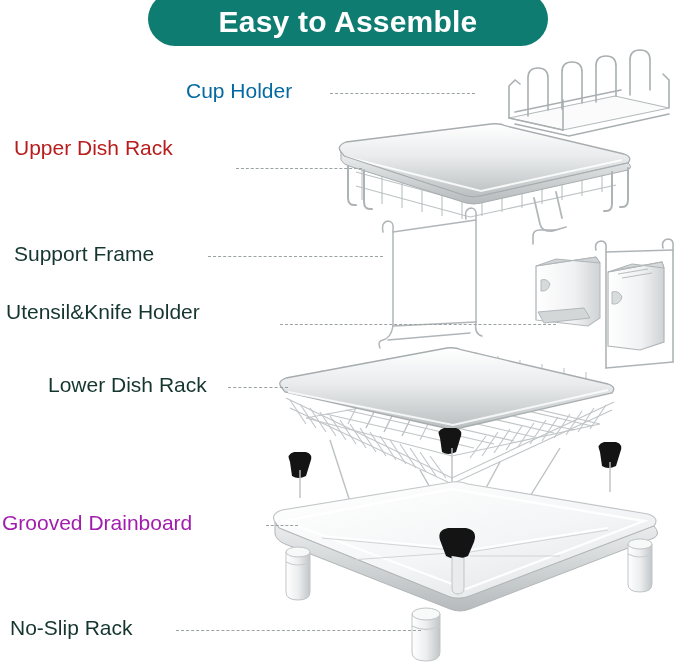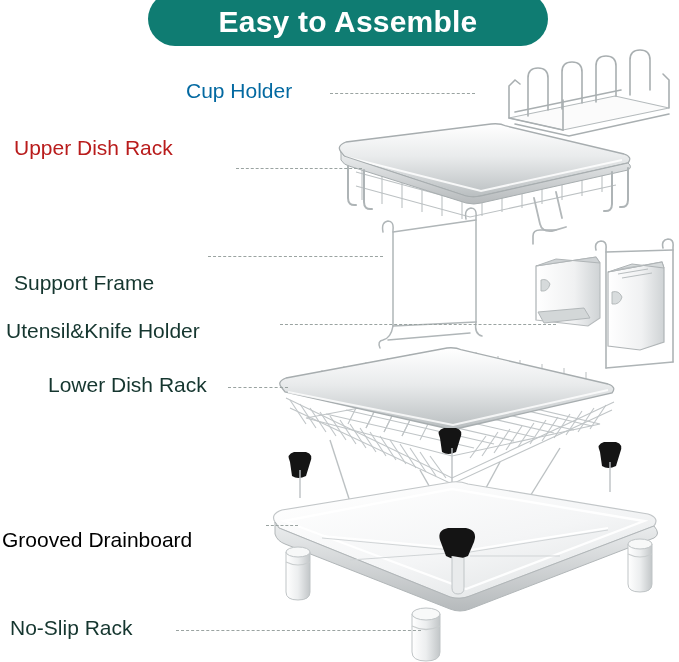--- a/index.html
+++ b/index.html
@@ -317,25 +317,25 @@
         <path d="M628 554 Q640 560 652 554" fill="none" stroke="#c9cdce" stroke-width="1.2"></path>
       </g>
     </g>
   </svg>
 
   <div id="labels-layer">
       <div class="label" style="left: 186px; top: 80px; color: #0369a1;">Cup Holder</div>
       <div class="leader" style="left: 330px; top: 93px; width: 145px; border-top-color: rgb(154, 163, 161);"></div>
       <div class="label" style="left: 14px; top: 137px; color: #b91c1c;">Upper Dish Rack</div>
       <div class="leader" style="left: 236px; top: 168px; width: 126px; border-top-color: rgb(154, 163, 161);"></div>
-      <div class="label" style="left: 14px; top: 243px; color: rgb(21, 54, 47); margin-top: 29px;">Support Frame</div>
+      <div class="label" style="left: 14px; top: 243px; color: rgb(21, 54, 47);">Support Frame</div>
       <div class="leader" style="left: 208px; top: 256px; width: 175px; border-top-color: rgb(154, 163, 161);"></div>
-      <div class="label" style="left: 6px; top: 320px; color: rgb(21, 54, 47);">Utensil&amp;Knife Holder</div>
+      <div class="label" style="left: 6px; top: 301px; color: rgb(21, 54, 47);">Utensil&amp;Knife Holder</div>
       <div class="leader" style="left: 280px; top: 324px; width: 276px; border-top-color: rgb(154, 163, 161);"></div>
       <div class="label" style="left: 10px; top: 374px; color: rgb(21, 54, 47); margin-left: 38px;">Lower Dish Rack</div>
       <div class="leader" style="left: 228px; top: 387px; width: 60px; border-top-color: rgb(154, 163, 161);"></div>
-      <div class="label" style="left: 2px; top: 529px; color: #000000;">Grooved Drainboard</div>
+      <div class="label" style="left: 2px; top: 512px; color: #a21caf;">Grooved Drainboard</div>
       <div class="leader" style="left: 266px; top: 525px; width: 32px; border-top-color: rgb(154, 163, 161);"></div>
       <div class="label" style="left: 10px; top: 617px; color: rgb(21, 54, 47);">No-Slip Rack</div>
       <div class="leader" style="left: 176px; top: 630px; width: 245px; border-top-color: rgb(154, 163, 161);"></div>
     </div>
 
 </div>
 
 </body></html>

